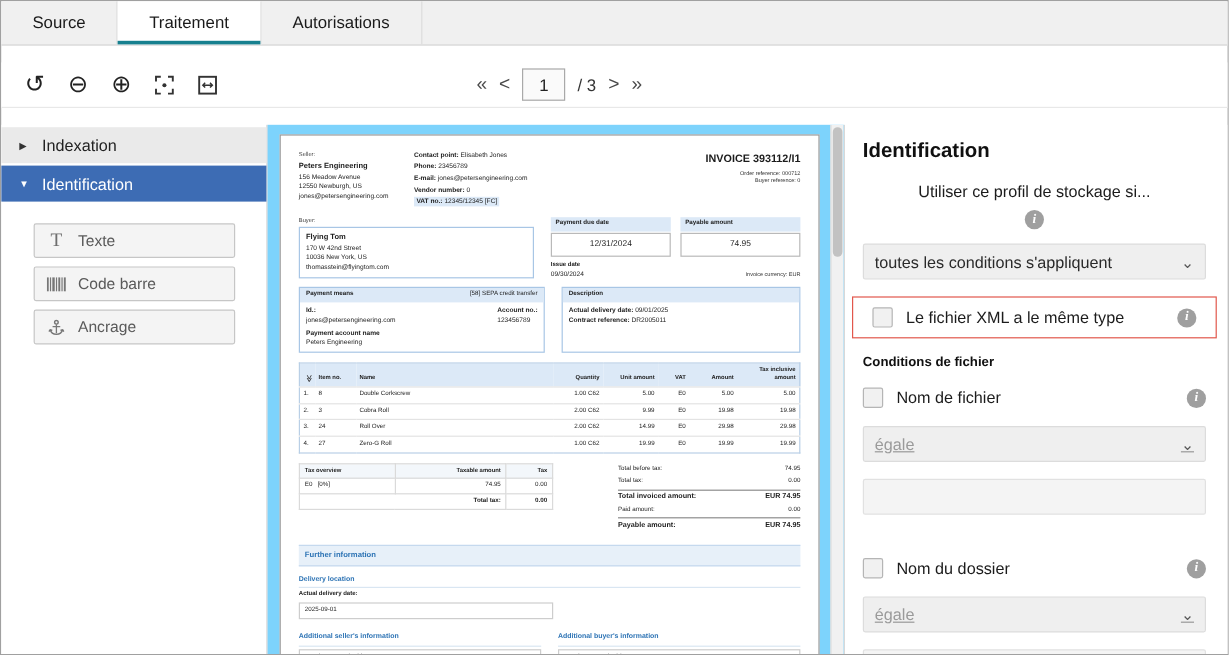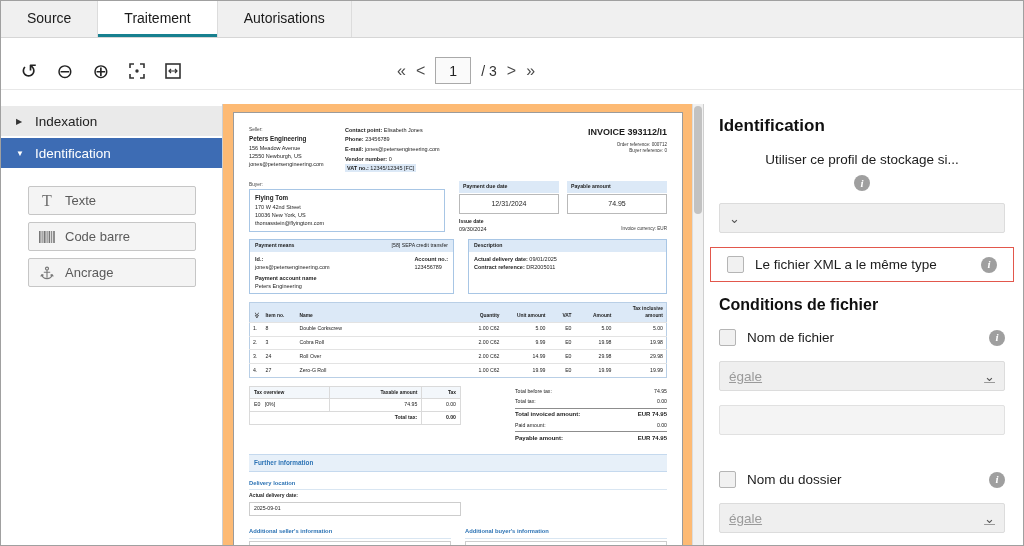--- a/index.html
+++ b/index.html
@@ -32,21 +32,21 @@
   .side-section { height:30px; display:flex; align-items:center; padding-left:15px; gap:10px; font-size:13.5px; color:#222; background:#eaeaea; margin-bottom:2px; cursor:pointer; }
   .side-section .tri { font-size:8px; color:#333; width:9px; }
   .side-section.active { background:var(--selblue); color:#fff; }
   .side-section.active .tri { color:#fff; }
   .tools { padding:16px 0 0 27px; }
   .tool-btn { width:168px; height:29px; margin-bottom:7px; background:#f4f4f4; border:1px solid #c6c6c6; border-radius:2px; display:flex; align-items:center; gap:9px; padding:0 9px; font-size:13px; color:#5a5a5a; cursor:pointer; }
   .tool-icon { width:18px; display:flex; justify-content:center; align-items:center; color:#777; }
   .t-serif { font-family:"Liberation Serif","DejaVu Serif",serif; font-size:16px; color:#6e6e6e; }
 
   
-  .viewer { flex:1; min-width:0; background:#fdba74; position:relative; overflow:hidden; }
+  .viewer { flex:1; min-width:0; background:#7dd3fc; position:relative; overflow:hidden; }
   .vscroll { position:absolute; top:0; right:0; bottom:0; width:11px; background:#f1f1f1; border-left:1px solid #dcdcdc; cursor:pointer; }
   .vthumb { position:absolute; top:2px; left:1px; width:8px; height:108px; background:#c2c2c2; border-radius:4px; }
   .page { position:absolute; left:10px; top:8px; width:450px; height:620px; background:#fff; border:1px solid #9b9b9b; padding:13px 15px; font-size:5.5px; color:#1c1c1c; line-height:1.5; }
 
   
   .b5 { font-weight:bold; font-size:5px; }
   .tiny { font-size:4.6px; color:#333; }
   .lbl { font-size:4.8px; color:#444; margin-bottom:1px; }
   .inv-header { display:flex; }
   .inv-seller { width:96px; }
@@ -103,21 +103,21 @@
   .plabel { font-size:13.5px; color:#1c1c1c; }
   .info { width:16px; height:16px; border-radius:50%; background:#9f9f9f; color:#fff; font-size:11px; line-height:1; display:flex; align-items:center; justify-content:center; font-family:"Liberation Serif","DejaVu Serif",serif; font-style:italic; font-weight:bold; flex:none; cursor:pointer; }
   .select { height:30px; background:#efefef; border:1px solid #dcdcdc; border-radius:2px; display:flex; align-items:center; justify-content:space-between; padding:0 9px; font-size:13.5px; color:#2a2a2a; cursor:pointer; }
   .select.dim { color:#9a9a9a;text-decoration:underline; }
   .chevron { font-size:13px; color:#555; line-height:1; }
   .checkrow { display:flex; align-items:center; gap:11px; margin:15px 0; }
   .checkrow .plabel { flex:1; }
   .checkbox { width:17px; height:17px; background:#f1f1f1; border:1px solid #b5b5b5; border-radius:2px; flex:none; cursor:pointer; }
   .red-high { border:1px solid var(--red); padding:8px 16px; margin:14px -9px 10px -9px; display:flex; align-items:center; gap:11px; }
   .red-high .plabel { flex:1; }
-  .cond-title { font-size:16px; font-weight:bold; color:#101010; margin:14px 0 4px; }
+  .cond-title { font-size:11px; font-weight:bold; color:#101010; margin:14px 0 4px; }
   .tinput { height:30px; background:#f4f4f4; border:1px solid #e1e1e1; border-radius:2px; width:100%; margin:14px 0 8px; }
   .checkrow.spaced { margin-top:28px; }
 </style>
 </head>
 <body>
 
 <div class="app">
 
   <div class="tabbar">
     <div class="tab">Source</div>
@@ -410,20 +410,21 @@
 
     <aside class="panel">
       <div class="panel-title">Identification</div>
 
       <div class="prow">
         <span class="plabel">Utiliser ce profil de stockage si...</span>
         <span class="info">i</span>
       </div>
 
       <div class="select">
+        <span>toutes les conditions s'appliquent</span>
         <span class="chevron">⌄</span>
       </div>
 
       <div class="red-high">
         <span class="checkbox"></span>
         <span class="plabel">Le fichier XML a le même type</span>
         <span class="info">i</span>
       </div>
 
       <div class="cond-title">Conditions de fichier</div>

